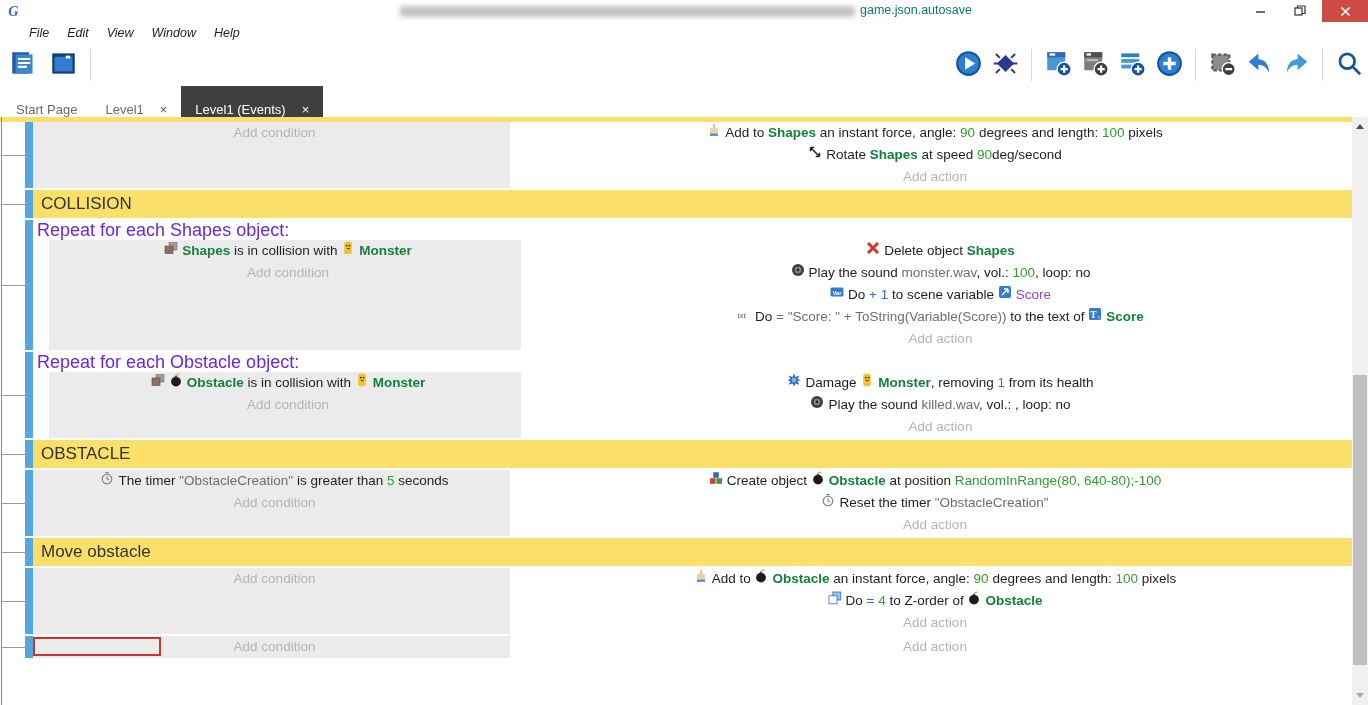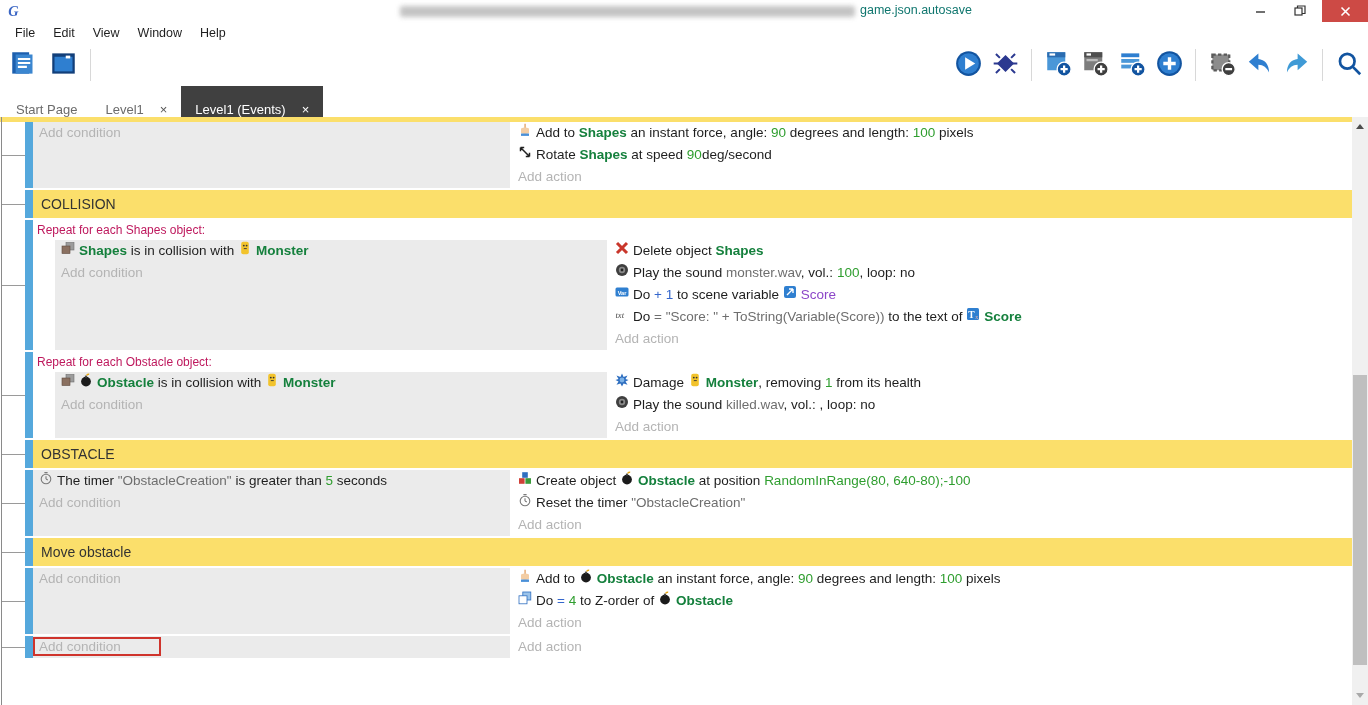--- a/index.html
+++ b/index.html
@@ -9,21 +9,21 @@
   .titlebar { height:22px; position:relative; background:#fff; display:flex; align-items:center; }
   .app-logo { width:18px; height:18px; margin-left:6px; }
   .title-redacted { position:absolute; left:400px; top:6px; width:455px; height:11px;
                     background:#b9b9b9; filter:blur(2.5px); border-radius:2px; opacity:.85; }
   .title-text { position:absolute; left:860px; top:3px; font-size:12.5px; color:#0f766e; }
   .win-btn { position:absolute; top:0; height:22px; display:flex; align-items:center; justify-content:center; }
   .btn-min { right:92px; width:32px; }
   .btn-restore { right:52px; width:32px; }
   .btn-close { right:0; width:46px; background:#cd4a45; }
   
-  .menubar { height:22px; display:flex; align-items:center; padding-left:6px; }
+  .menubar { height:22px; display:flex; align-items:center; padding-left:20px;font-style:italic; }
   .menu-item { padding:0 9px; font-size:12.5px; color:#1e1e1e; cursor:default; }
   
   .toolbar { height:42px; display:flex; align-items:center; position:relative; }
   .tb-left { display:flex; align-items:center; padding-left:8px; gap:10px; }
   .tb-right { position:absolute; right:4px; top:0; height:42px; display:flex; align-items:center; gap:7px; }
   .tb-btn { width:30px; height:30px; display:flex; align-items:center; justify-content:center; }
   .tb-btn svg { width:27px; height:27px; }
   .tb-sep { width:1px; height:32px; background:#d8d8d8; margin:0 4px; }
   
   .tabbar { height:31px; display:flex; align-items:stretch; padding-left:2px; }
@@ -35,26 +35,26 @@
   .events-wrap { height:588px; display:flex; position:relative; }
   .events-main { width:1352px; position:relative; overflow:hidden; }
   .panel-edge { position:absolute; left:1px; top:0; bottom:0; width:1px; background:#8a8a8a; }
   .topstrip { height:5px; background:#fbdf6b; }
   .block { display:flex; margin-bottom:2px; }
   .gutter { width:25px; flex:none; position:relative; }
   .tick { position:absolute; left:2px; width:23px; height:1px; background:#9a9a9a; top:50%; }
   .bar { width:8px; flex:none; background:#55a8dc; }
   .content { flex:1; min-width:0; }
   .group-label { background:#fbdf6b; height:28px; line-height:28px; padding-left:8px;
-                 font-size:14px; color:#333; }
-  .event-header { height:20px; line-height:20px; font-size:12px; color:#be185d;
+                 font-size:17px; color:#333; }
+  .event-header { height:20px; line-height:20px; font-size:18px; color:#6d28d9;
                   padding-left:4px; background:#fff; }
-  .event-body { display:flex; align-items:stretch; }
+  .event-body { display:flex; align-items:stretch;text-align:center; }
   .cond-col { width:477px; flex:none; background:#ebebeb; }
-  .cond-col.inset { margin-left:22px; width:552px; }
+  .cond-col.inset { margin-left:16px; width:472px; }
   .act-col { flex:1; background:#fff; padding-left:2px; }
   .row { min-height:22px; line-height:22px; font-size:13.5px; color:#1e1e1e;
          padding-left:6px; white-space:nowrap; overflow:hidden; position:relative; }
   .row.ph { color:#b4b4b4; }
   .row span { vertical-align:baseline; }
   .obj { color:#15803d; font-weight:bold; }
   .val { color:#2f9e2f; }
   .op { color:#3466cc; }
   .var { color:#8c46c8; }
   .param { color:#6e6e6e; }

